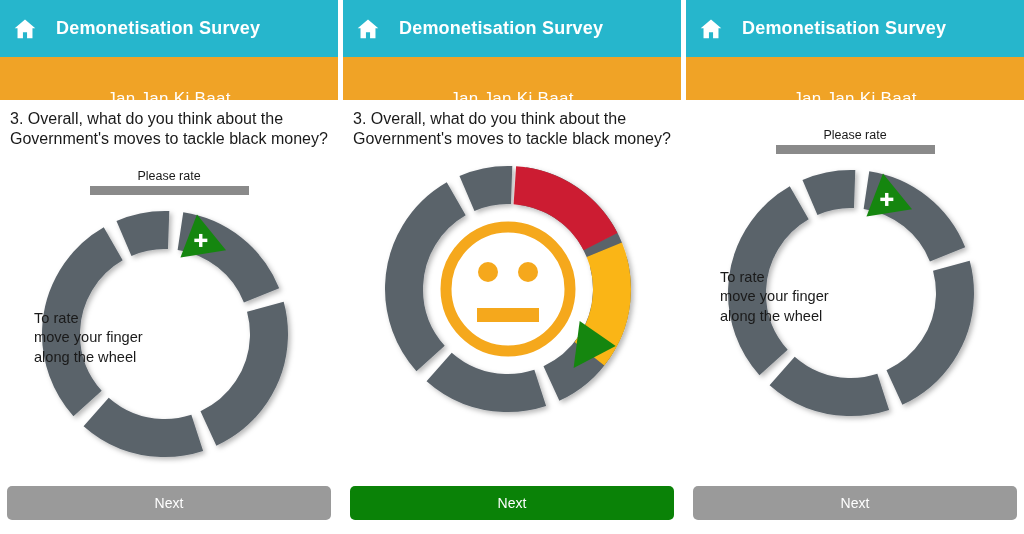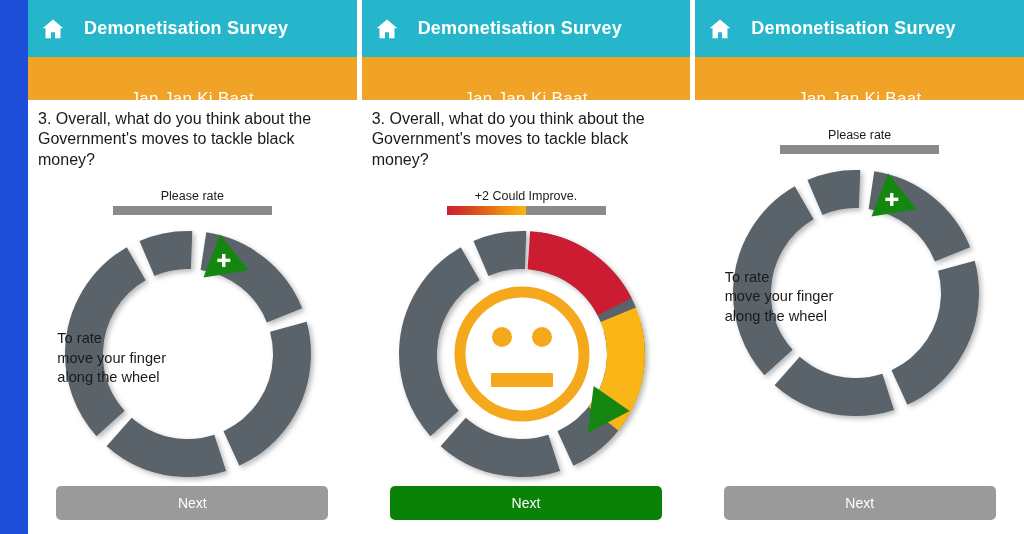--- a/index.html
+++ b/index.html
@@ -9,22 +9,21 @@
     height: 534px;
     background: #ffffff;
     font-family: "Liberation Sans", sans-serif;
     overflow: hidden;
   }
 
   .screens {
     display: flex;
     width: 1024px;
     height: 534px;
-    background: #1d4ed8;
-    padding-left: 28px;
+    background: #fef9c3;
   }
 
   .panel {
     position: relative;
     width: 338px;
     height: 534px;
     background: #ffffff;
     display: flex;
     flex-direction: column;
   }
@@ -151,21 +150,21 @@
 
   
   .btn-row {
     position: absolute;
     left: 0; right: 0;
     bottom: 14px;
     display: flex;
     justify-content: center;
   }
   .next-btn {
-    width: 272px;
+    width: 324px;
     height: 34px;
     border: none;
     border-radius: 5px;
     color: #ffffff;
     font-size: 14px;
     font-family: "Liberation Sans", sans-serif;
     cursor: pointer;
     display: flex;
     align-items: center;
     justify-content: center;
@@ -245,26 +244,20 @@
       </span>
       <span class="app-title">Demonetisation Survey</span>
     </div>
     <div class="sub-bar">
       <span class="sub-title">Jan Jan Ki Baat</span>
     </div>
 
     <div class="content">
       <div class="question">3. Overall, what do you think about the Government's moves to tackle black money?</div>
 
-      <div class="rate-block">
-        <div class="rate-label">+2 Could Improve.</div>
-        <div class="rate-bar">
-          <div class="fill" style="width: 50%;"></div>
-        </div>
-      </div>
 
       <div class="wheel-wrap">
         <svg class="wheel-svg" viewBox="0 0 270 270">
           <defs>
             <filter id="sh2" x="-20%" y="-20%" width="150%" height="150%">
               <feDropShadow dx="2.5" dy="2.5" stdDeviation="2.5" flood-color="#000000" flood-opacity="0.28"></feDropShadow>
             </filter>
           </defs>
           <g filter="url(#sh2)">
             <circle cx="131" cy="131" r="104" fill="none" stroke="#5a636b" stroke-width="38" stroke-dasharray="108 12 146 12 108 12 185 12" stroke-dashoffset="-12" transform="rotate(-88 131 131)"></circle>

